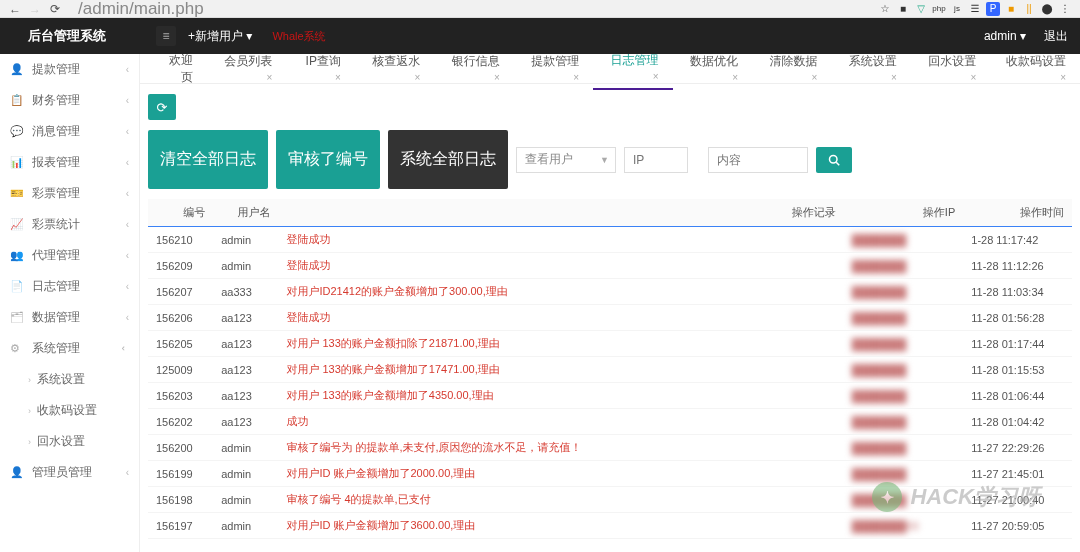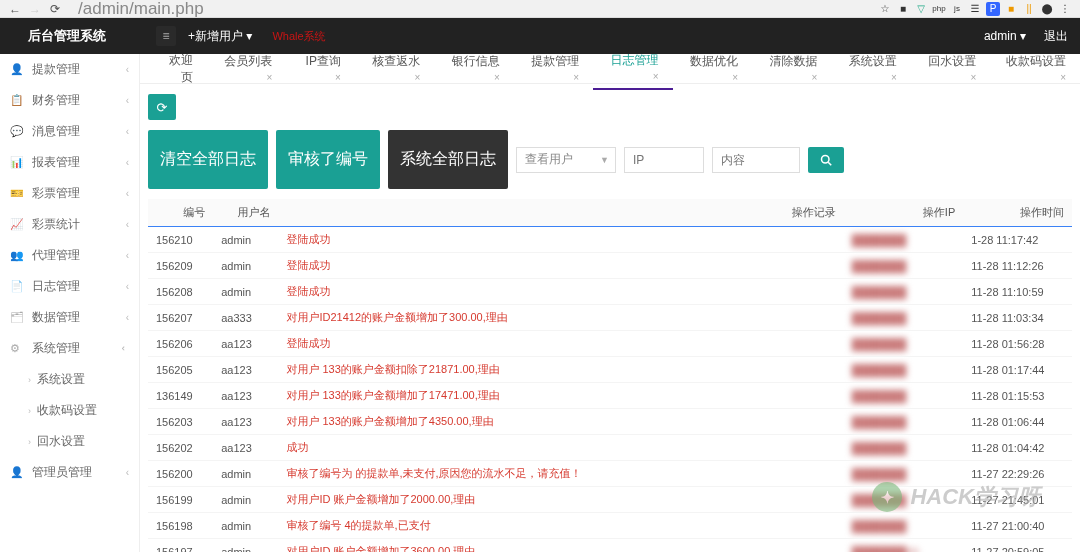--- a/index.html
+++ b/index.html
@@ -196,22 +196,22 @@
       <div class="refresh-btn">⟳</div>
     </div>
     <div class="toolbar2">
       <button class="btn btn-green">清空全部日志</button>
       <button class="btn btn-green">审核了编号</button>
       <button class="btn btn-dark">系统全部日志</button>
       <div class="input-field select-field">
         <span style="color:#888">查看用户</span>
         <span style="color:#aaa;font-size:9px">▼</span>
       </div>
-      <input class="input-field" style="width: 80px;" placeholder="IP">
-      <input class="input-field" style="width: 88px;" placeholder="内容">
+      <input class="input-field" style="width: 64px;" placeholder="IP">
+      <input class="input-field" style="width: 100px; margin-left: 12px;" placeholder="内容">
       <div class="search-btn">
         <svg viewBox="0 0 16 16" fill="none" stroke="#fff" stroke-width="2">
             <circle cx="7" cy="7" r="5"></circle>
             <line x1="11" y1="11" x2="15" y2="15"></line>
           </svg>
       </div>
     </div>
 
     <div class="table-wrap">
       <table>
@@ -233,27 +233,20 @@
               <td class="col-time">1-28 11:17:42</td>
             </tr>
             <tr>
               <td class="col-id">156209</td>
               <td class="col-user">admin</td>
               <td class="col-op red">登陆成功</td>
               <td class="col-ip ip"><span class="blur">███████</span></td>
               <td class="col-time">11-28 11:12:26</td>
             </tr>
             <tr>
-              <td class="col-id">156208</td>
-              <td class="col-user">admin</td>
-              <td class="col-op red">登陆成功</td>
-              <td class="col-ip ip"><span class="blur">███████</span></td>
-              <td class="col-time">11-28 11:10:59</td>
-            </tr>
-            <tr>
               <td class="col-id">156207</td>
               <td class="col-user">aa333</td>
               <td class="col-op red">对用户ID21412的账户金额增加了300.00,理由</td>
               <td class="col-ip ip"><span class="blur">███████</span></td>
               <td class="col-time">11-28 11:03:34</td>
             </tr>
             <tr>
               <td class="col-id">156206</td>
               <td class="col-user">aa123</td>
               <td class="col-op red">登陆成功</td>
@@ -261,21 +254,21 @@
               <td class="col-time">11-28 01:56:28</td>
             </tr>
             <tr>
               <td class="col-id">156205</td>
               <td class="col-user">aa123</td>
               <td class="col-op red">对用户 133的账户金额扣除了21871.00,理由</td>
               <td class="col-ip ip"><span class="blur">███████</span></td>
               <td class="col-time">11-28 01:17:44</td>
             </tr>
             <tr>
-              <td class="col-id">136149</td>
+              <td class="col-id">125009</td>
               <td class="col-user">aa123</td>
               <td class="col-op red">对用户 133的账户金额增加了17471.00,理由</td>
               <td class="col-ip ip"><span class="blur">███████</span></td>
               <td class="col-time">11-28 01:15:53</td>
             </tr>
             <tr>
               <td class="col-id">156203</td>
               <td class="col-user">aa123</td>
               <td class="col-op red">对用户 133的账户金额增加了4350.00,理由</td>
               <td class="col-ip ip"><span class="blur">███████</span></td>

